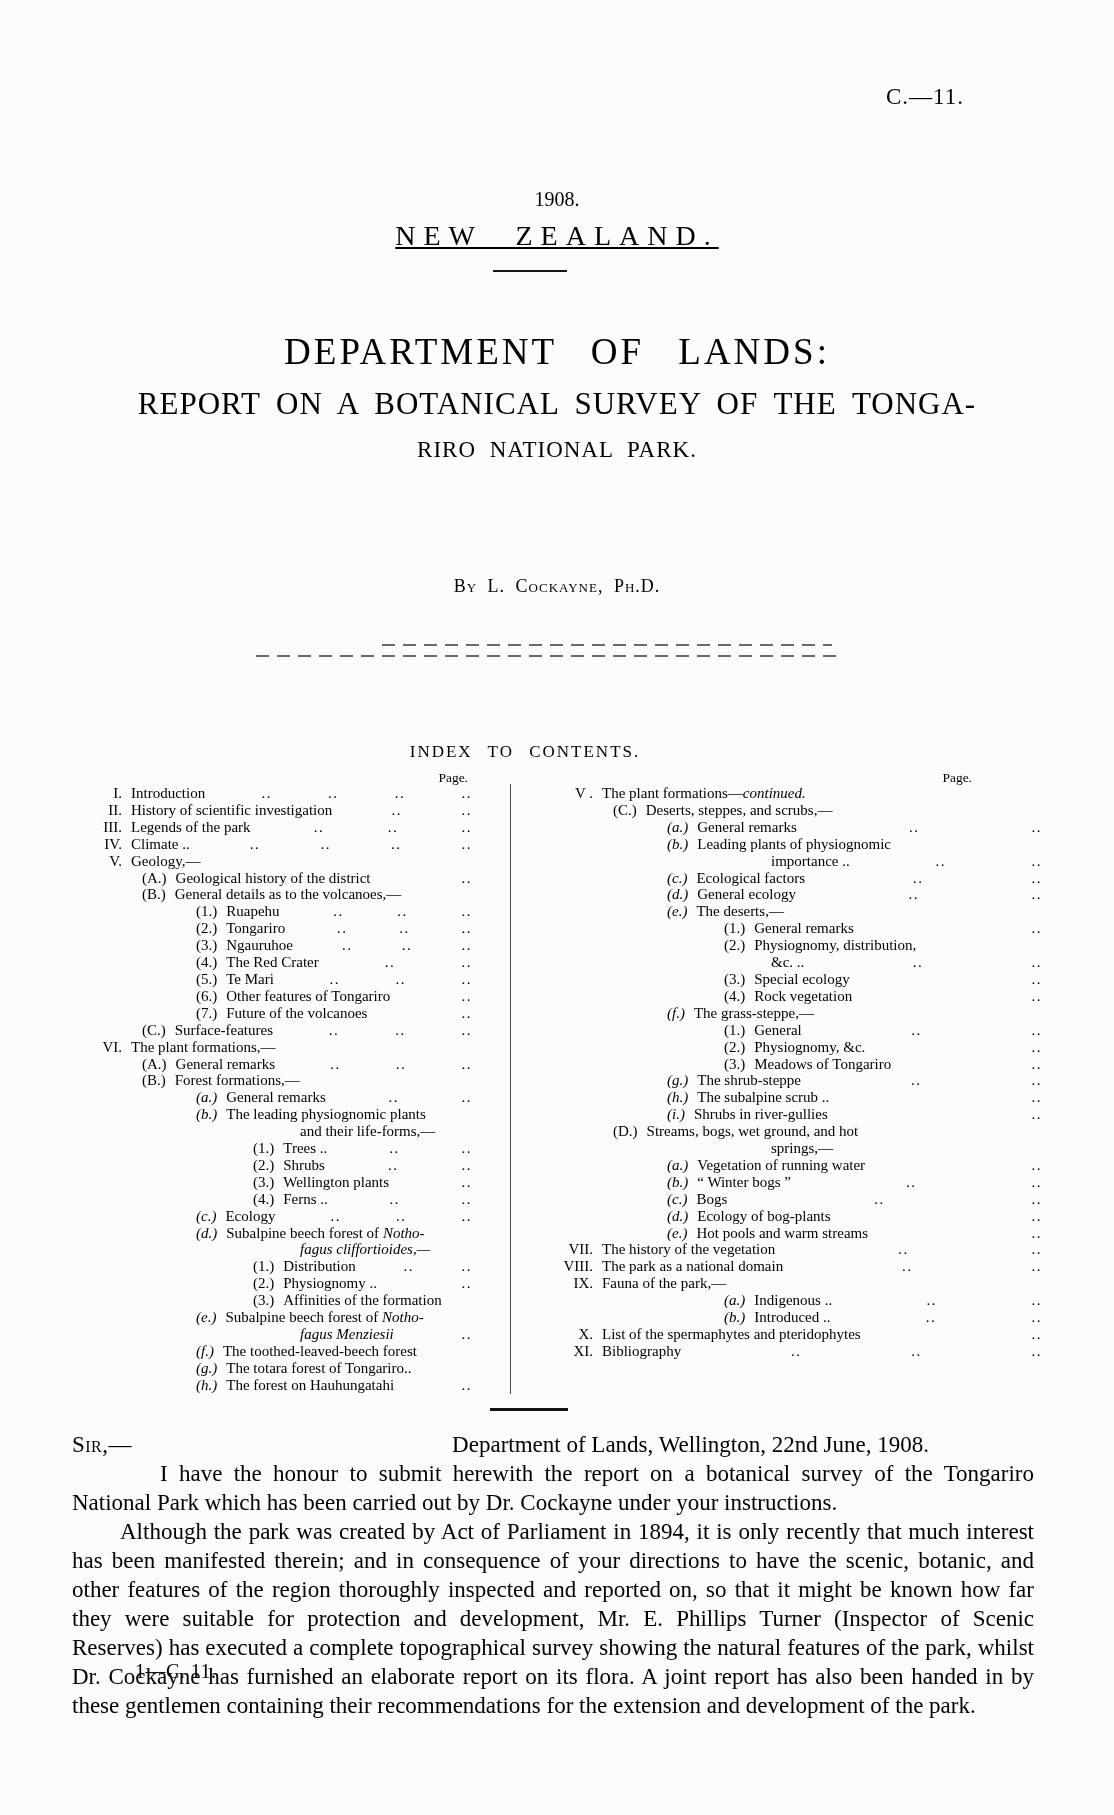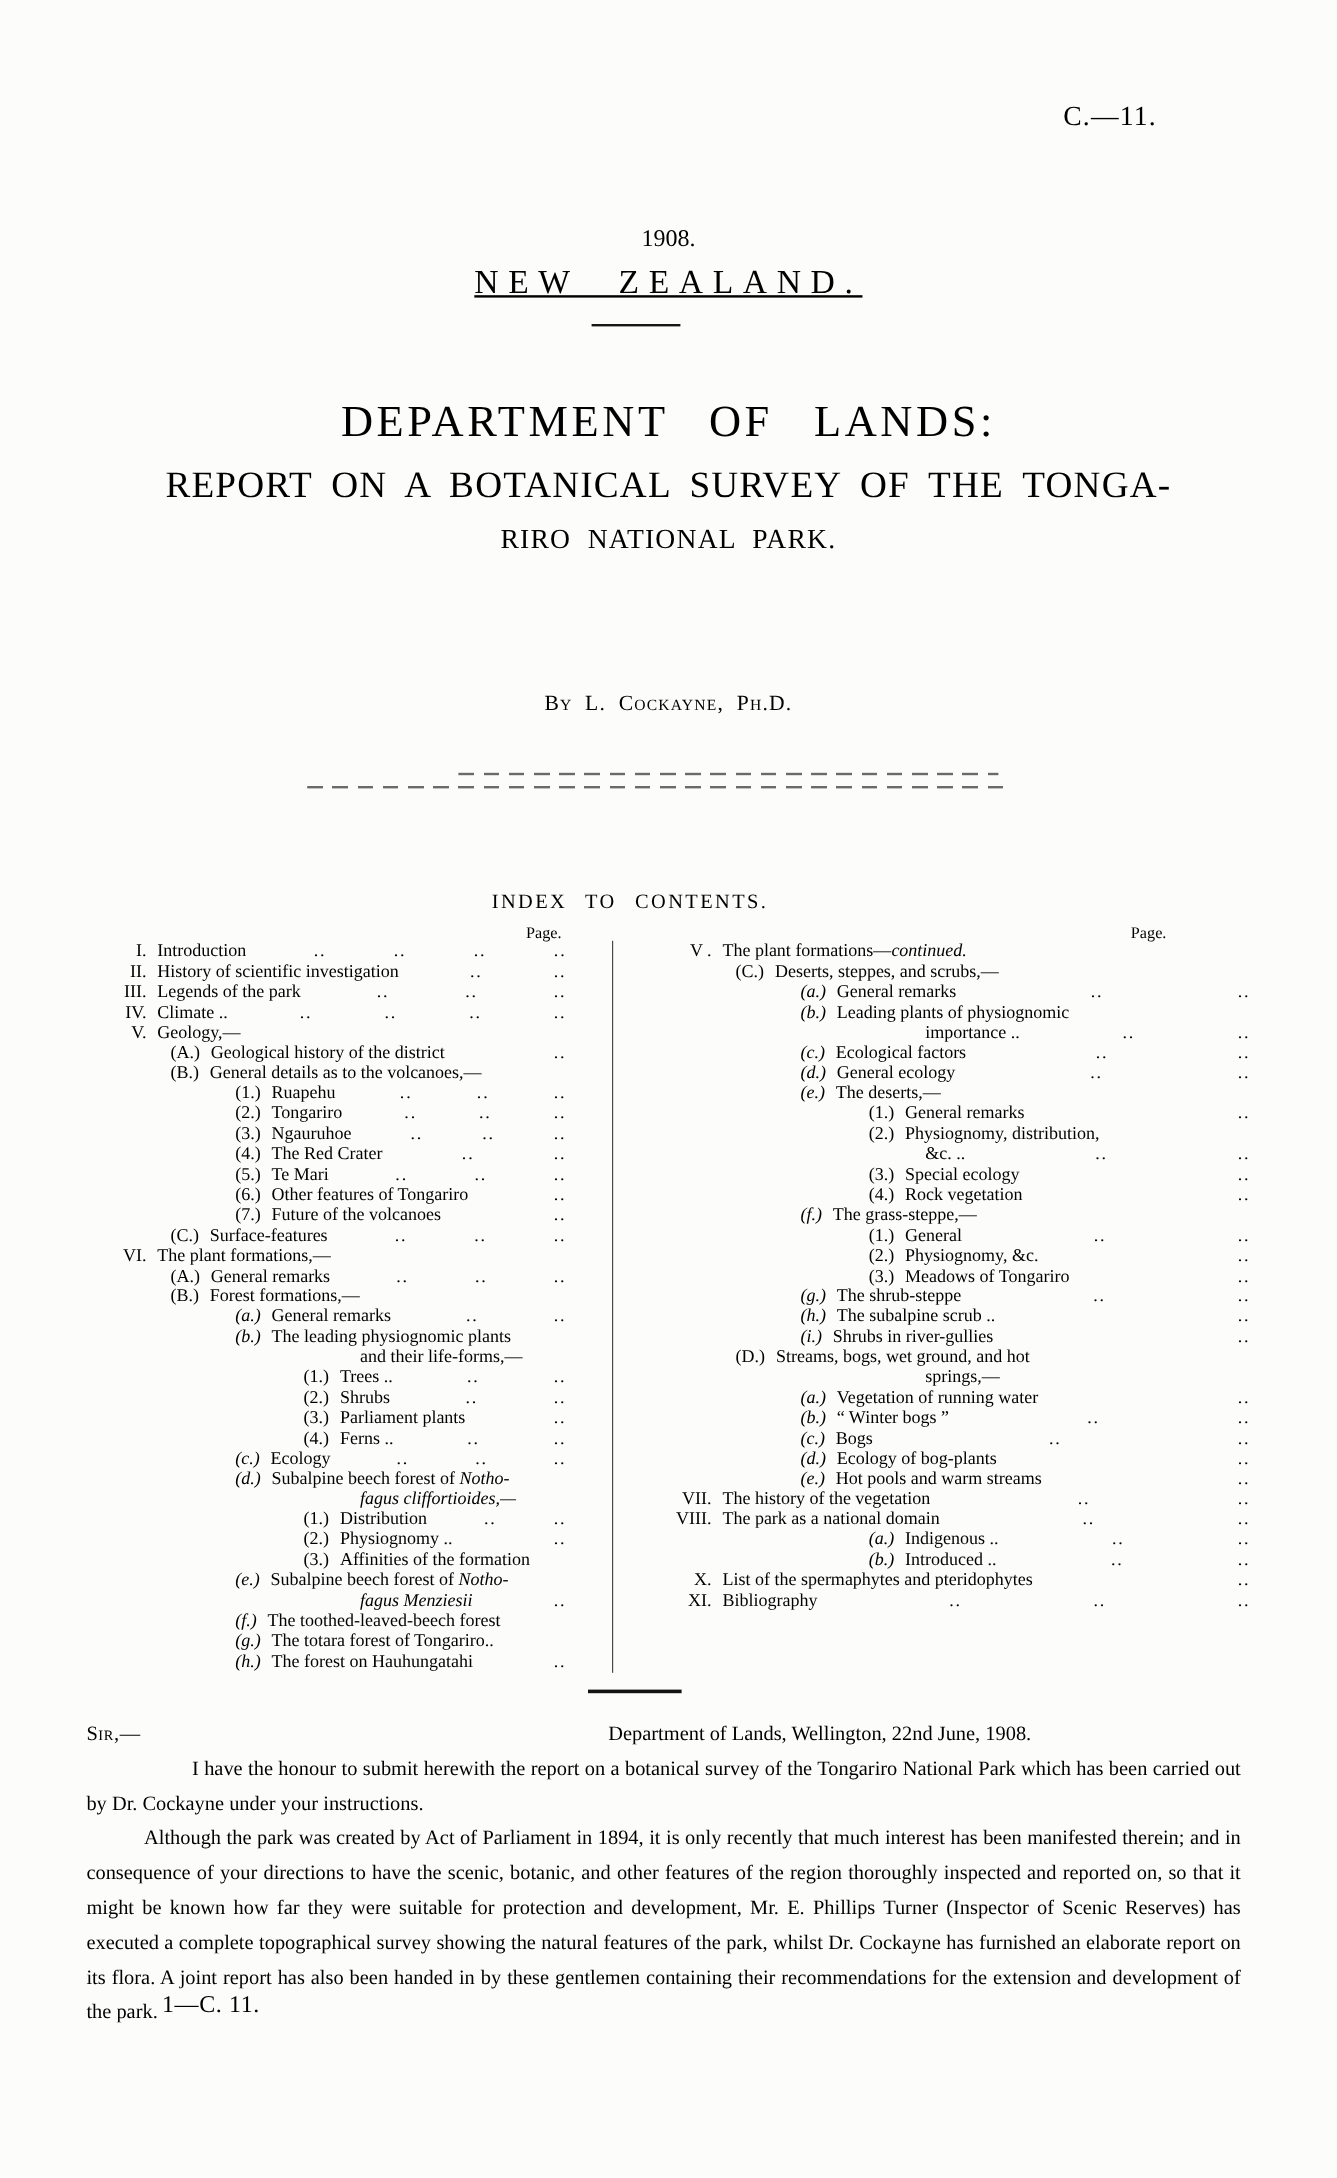--- a/index.html
+++ b/index.html
@@ -38,21 +38,21 @@
   .irow.lv0 .lbl{min-width:52px;text-align:right;}
   .irow.lv1{padding-left:72px;}
   .irow.lv2{padding-left:126px;}
   .irow.lv3{padding-left:183px;}
   .irow.lv4{padding-left:230px;}
   .irow .txt{white-space:nowrap;}
   .i,.lbl.it{font-style:italic;}
   .dots{flex:1;display:flex;min-width:20px;overflow:hidden;}
   .dots span{flex:1;text-align:right;letter-spacing:1.5px;}
   .rule-mid{position:absolute;top:1408px;left:490px;width:78px;border-top:3px solid #131313;}
-  .letter{position:absolute;top:1430px;left:72px;right:80px;font-size:17px;line-height:29px;}
+  .letter{position:absolute;top:1430px;left:72px;right:80px;font-size:23px;line-height:29px;}
   .letter-head{display:flex;align-items:baseline;}
   .salutation{font-variant:small-caps;letter-spacing:0.5px;}
   .dateline{flex:1;text-align:center;padding-left:215px;}
   .letter p{margin:0;text-align:justify;}
   .letter p.p1{text-indent:88px;}
   .letter p.p2{text-indent:48px;}
   .footer-sig{position:absolute;top:1660px;left:135px;font-size:20px;letter-spacing:0.5px;}
 </style>
 </head>
 <body>
@@ -243,21 +243,21 @@
           <div class="irow lv3">
             <span class="lbl">(2.)</span>
             <span class="txt"><span>Shrubs</span></span>
             <span class="dots">
               <span>..</span>
               <span>..</span>
             </span>
           </div>
           <div class="irow lv3">
             <span class="lbl">(3.)</span>
-            <span class="txt"><span>Parliament plants</span></span>
+            <span class="txt"><span>Wellington plants</span></span>
             <span class="dots">
               <span>..</span>
             </span>
           </div>
           <div class="irow lv3">
             <span class="lbl">(4.)</span>
             <span class="txt"><span>Ferns ..</span></span>
             <span class="dots">
               <span>..</span>
               <span>..</span>
@@ -506,20 +506,24 @@
               <span>..</span>
             </span>
           </div>
           <div class="irow lv0">
             <span class="lbl">VIII.</span>
             <span class="txt"><span>The park as a national domain</span></span>
             <span class="dots">
               <span>..</span>
               <span>..</span>
             </span>
+          </div>
+          <div class="irow lv0">
+            <span class="lbl">IX.</span>
+            <span class="txt"><span>Fauna of the park,—</span></span>
           </div>
           <div class="irow lv3">
             <span class="lbl it">(a.)</span>
             <span class="txt"><span>Indigenous ..</span></span>
             <span class="dots">
               <span>..</span>
               <span>..</span>
             </span>
           </div>
           <div class="irow lv3">

